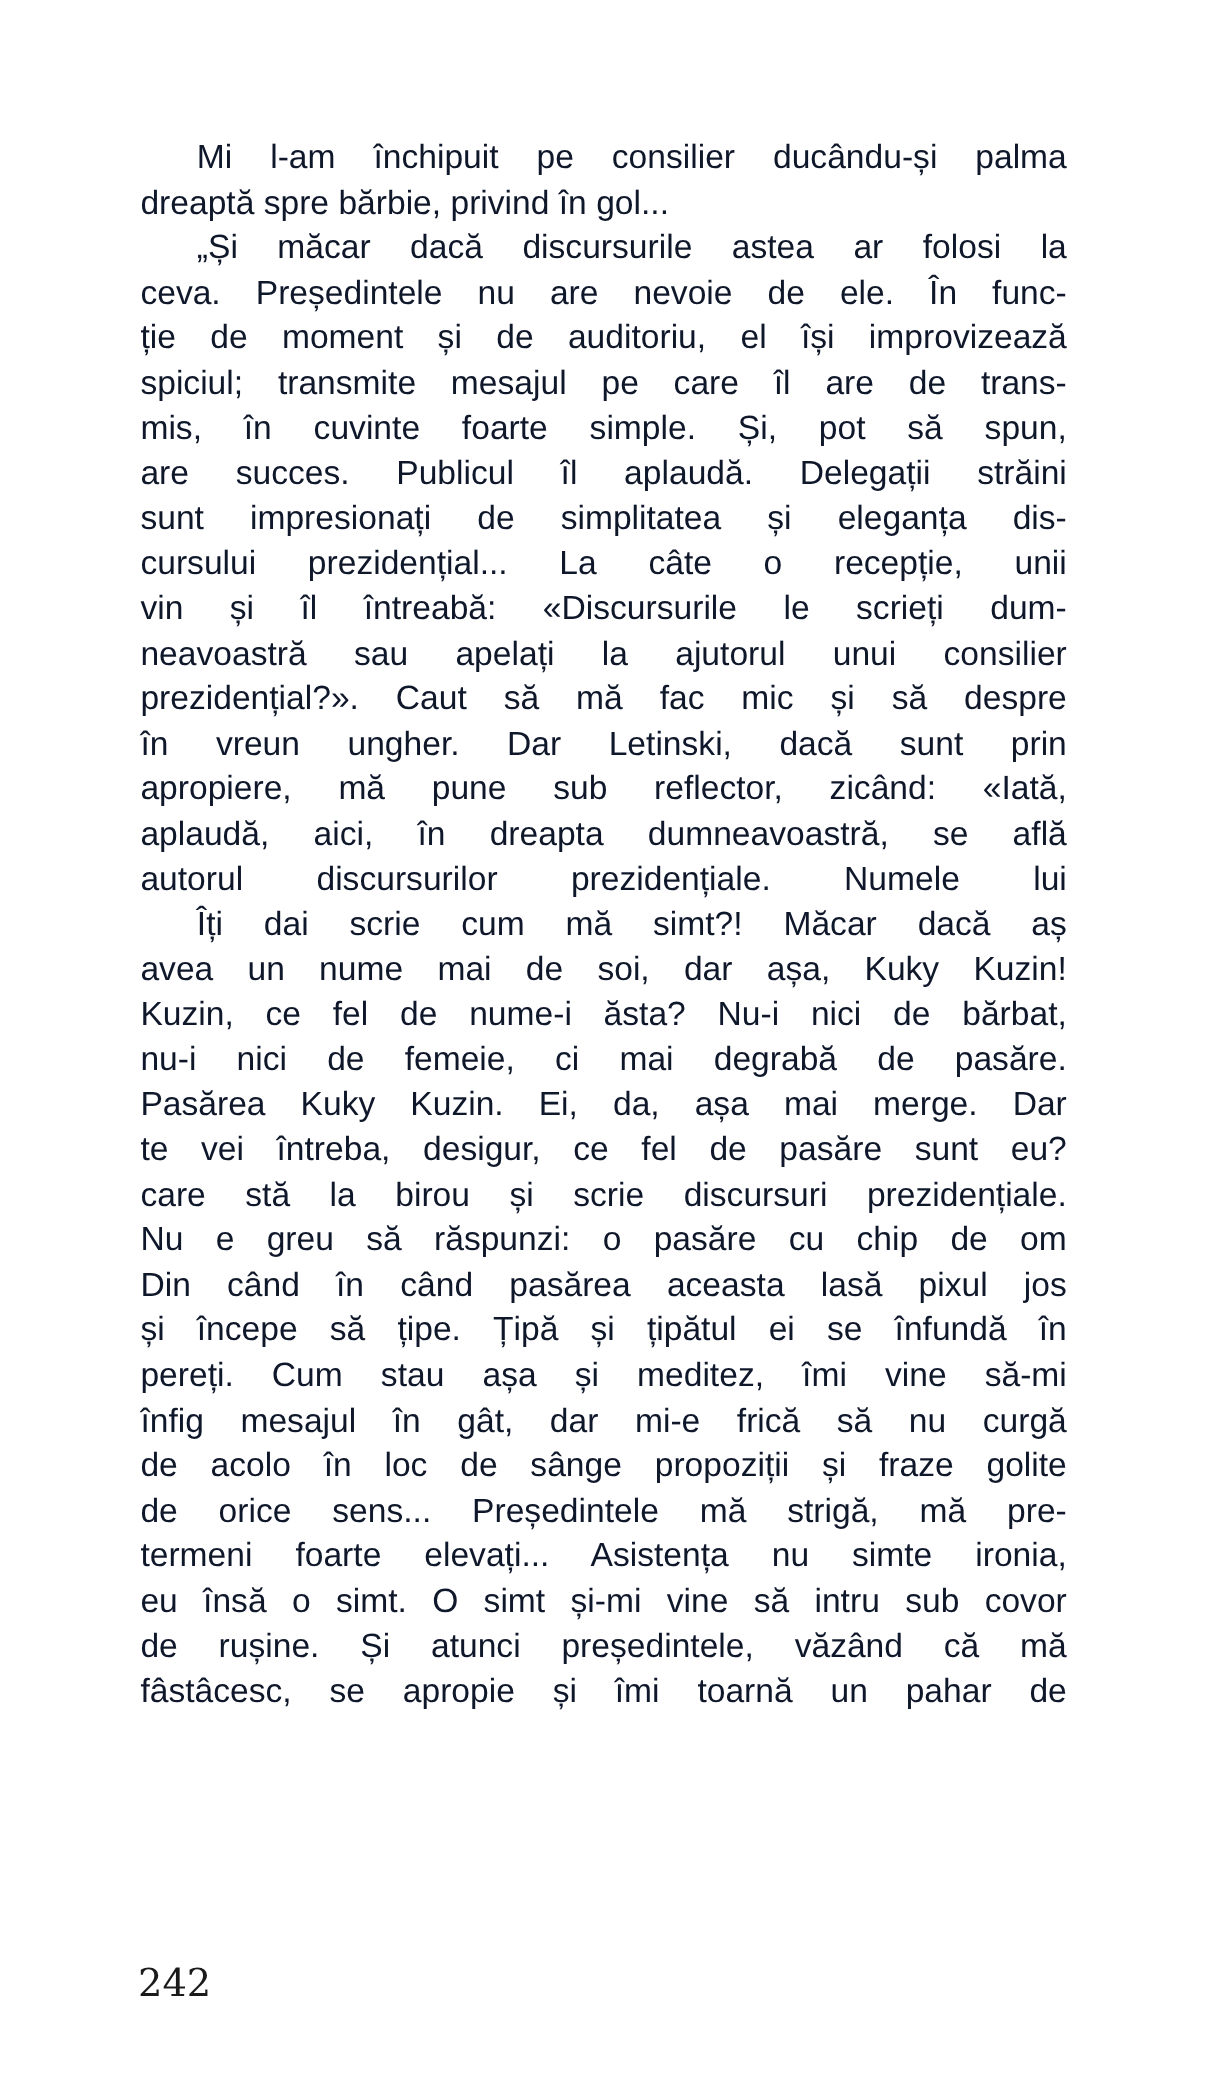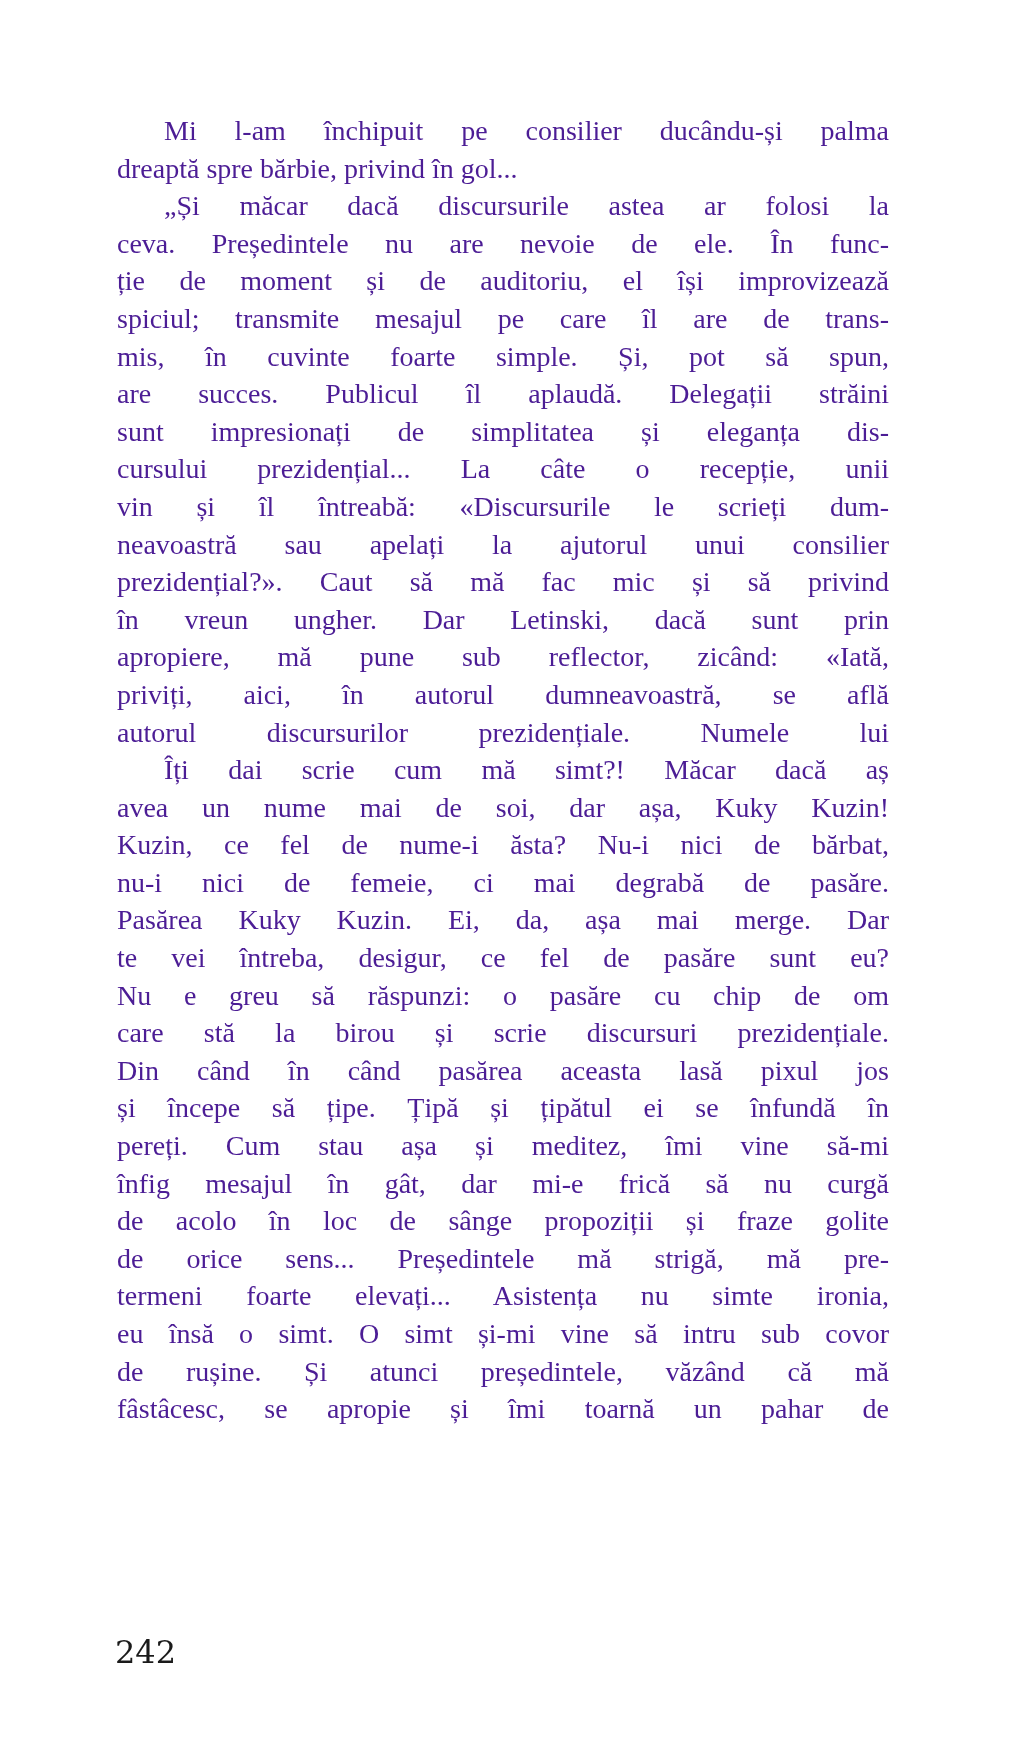--- a/index.html
+++ b/index.html
@@ -12,24 +12,24 @@
     width: 1024px;
     height: 1739px;
     background: #ffffff;
     overflow: hidden;
   }
   .text-block {
     position: absolute;
     left: 117px;
     top: 112px;
     width: 772px;
-    font-family: Liberation Serif, serif;
+    font-family: Liberation Sans, sans-serif;
     font-size: 28px;
     line-height: 37.6px;
-    color: #4c1d95;
+    color: #0f172a;
   }
   .para {
     margin: 0;
   }
   .line {
     text-align: justify;
     text-align-last: justify;
     min-height: 37.6px;
   }
   .line.indent {
@@ -61,35 +61,35 @@
         <div class="line indent">„Și măcar dacă discursurile astea ar folosi la</div>
         <div class="line">ceva. Președintele nu are nevoie de ele. În func-</div>
         <div class="line">ție de moment și de auditoriu, el își improvizează</div>
         <div class="line">spiciul; transmite mesajul pe care îl are de trans-</div>
         <div class="line">mis, în cuvinte foarte simple. Și, pot să spun,</div>
         <div class="line">are succes. Publicul îl aplaudă. Delegații străini</div>
         <div class="line">sunt impresionați de simplitatea și eleganța dis-</div>
         <div class="line">cursului prezidențial... La câte o recepție, unii</div>
         <div class="line">vin și îl întreabă: «Discursurile le scrieți dum-</div>
         <div class="line">neavoastră sau apelați la ajutorul unui consilier</div>
-        <div class="line">prezidențial?». Caut să mă fac mic și să privind</div>
+        <div class="line">prezidențial?». Caut să mă fac mic și să despre</div>
         <div class="line">în vreun ungher. Dar Letinski, dacă sunt prin</div>
         <div class="line">apropiere, mă pune sub reflector, zicând: «Iată,</div>
-        <div class="line">priviți, aici, în autorul dumneavoastră, se află</div>
+        <div class="line">aplaudă, aici, în dreapta dumneavoastră, se află</div>
         <div class="line">autorul discursurilor prezidențiale. Numele lui</div>
       </div>
       <div class="para">
         <div class="line indent">Îți dai scrie cum mă simt?! Măcar dacă aș</div>
         <div class="line">avea un nume mai de soi, dar așa, Kuky Kuzin!</div>
         <div class="line">Kuzin, ce fel de nume-i ăsta? Nu-i nici de bărbat,</div>
         <div class="line">nu-i nici de femeie, ci mai degrabă de pasăre.</div>
         <div class="line">Pasărea Kuky Kuzin. Ei, da, așa mai merge. Dar</div>
         <div class="line">te vei întreba, desigur, ce fel de pasăre sunt eu?</div>
+        <div class="line">care stă la birou și scrie discursuri prezidențiale.</div>
         <div class="line">Nu e greu să răspunzi: o pasăre cu chip de om</div>
-        <div class="line">care stă la birou și scrie discursuri prezidențiale.</div>
         <div class="line">Din când în când pasărea aceasta lasă pixul jos</div>
         <div class="line">și începe să țipe. Țipă și țipătul ei se înfundă în</div>
         <div class="line">pereți. Cum stau așa și meditez, îmi vine să-mi</div>
         <div class="line">înfig mesajul în gât, dar mi-e frică să nu curgă</div>
         <div class="line">de acolo în loc de sânge propoziții și fraze golite</div>
         <div class="line">de orice sens... Președintele mă strigă, mă pre-</div>
         <div class="line">termeni foarte elevați... Asistența nu simte ironia,</div>
         <div class="line">eu însă o simt. O simt și-mi vine să intru sub covor</div>
         <div class="line">de rușine. Și atunci președintele, văzând că mă</div>
         <div class="line">fâstâcesc, se apropie și îmi toarnă un pahar de</div>

